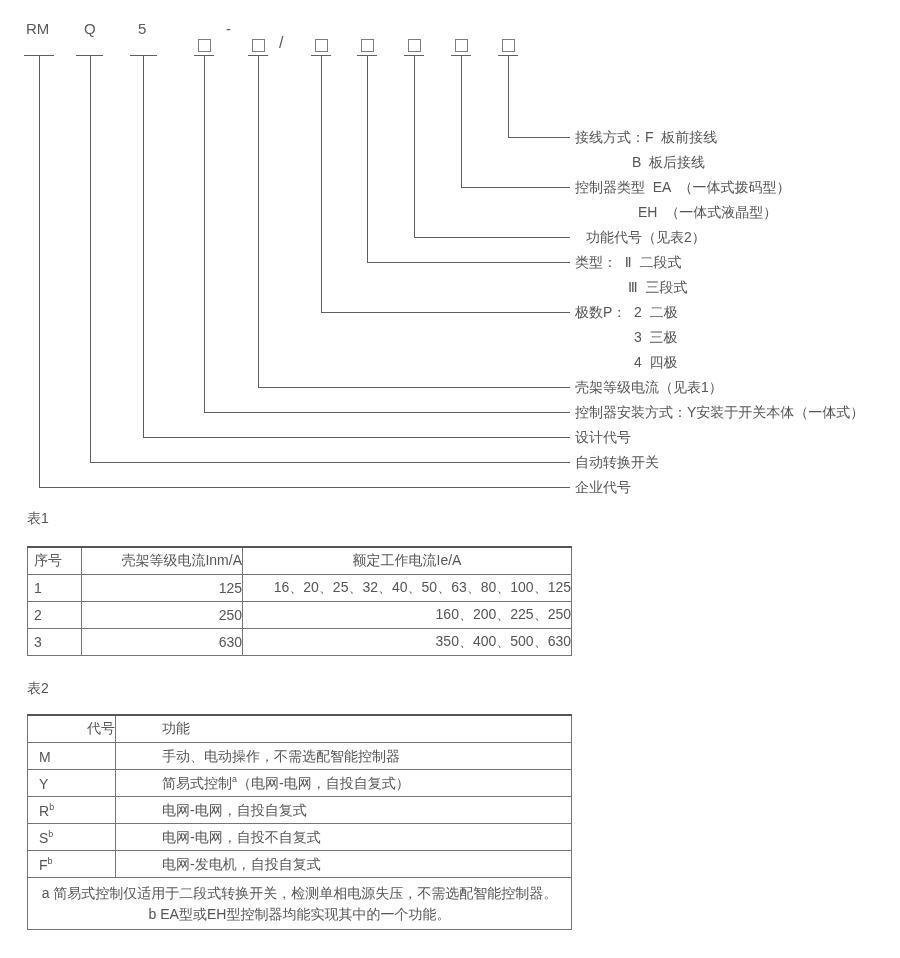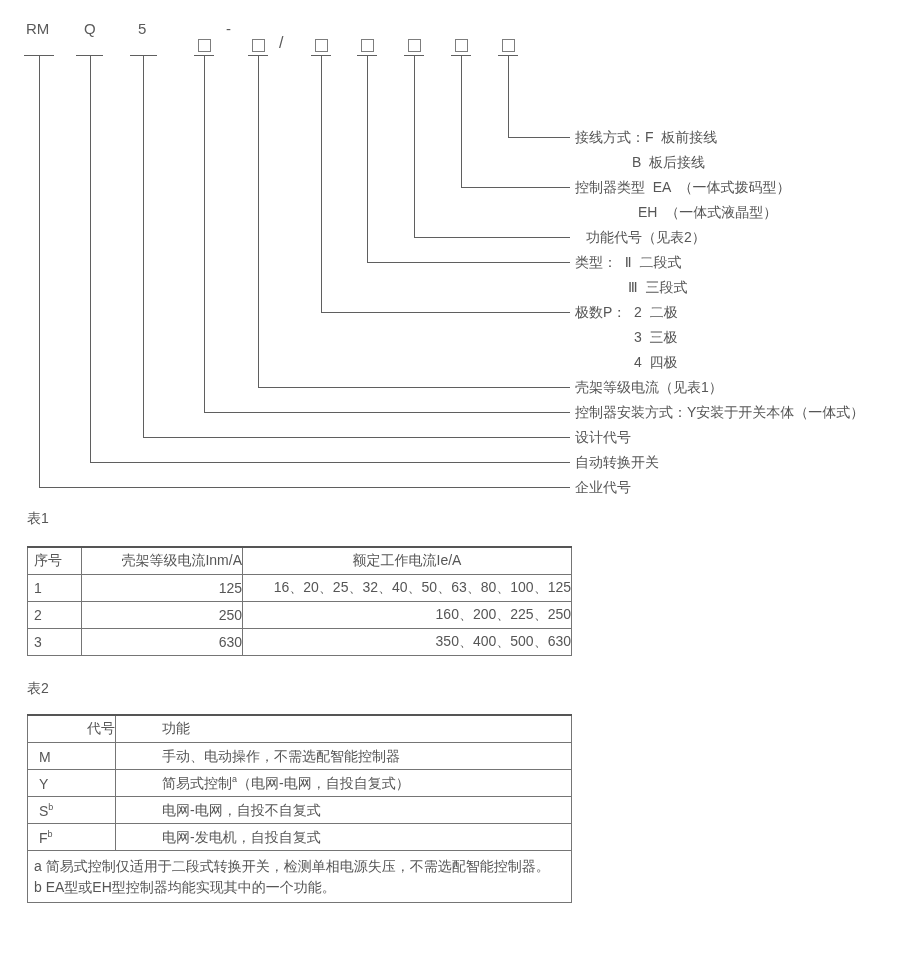--- a/index.html
+++ b/index.html
@@ -12,21 +12,21 @@
   .uline{position:absolute;top:55px;height:1px;background:#5f5f5f;}
   .vline{position:absolute;width:1px;background:#5f5f5f;}
   .hline{position:absolute;height:1px;background:#5f5f5f;}
   .dlabel{position:absolute;font-size:14px;line-height:18px;color:#565656;white-space:pre;}
 
   
   .tbl-title{position:absolute;font-size:14px;color:#565656;}
   table.doc{position:absolute;border-collapse:collapse;table-layout:fixed;
             border:1px solid #6f6f6f;border-top:2px solid #555555;}
   table.doc td{border:1px solid #757575;font-size:14px;color:#565656;height:26px;
-               padding:0;vertical-align:middle;overflow:hidden;white-space:nowrap;}
+               padding:0;vertical-align:middle;overflow:hidden;white-space:nowrap;text-align:center;}
   #table1{left:27px;top:546px;width:545px;}
   #table1 .c0{width:47px;padding-left:6px;text-align:left;margin-left:25px;}
   #table1 .c1{width:160px;text-align:right;}
   #table1 .c2h{text-align:center;}
   #table1 .c2{padding-left:19px;text-align:right;}
   #table2{left:27px;top:714px;width:545px;}
   #table2 .c0{width:80px;padding-left:7px;text-align:right;}
   #table2 .c0b{width:80px;padding-left:11px;text-align:left;}
   #table2 .c1{padding-left:46px;text-align:left;}
   #table2 .fnote{height:47px;padding:2px 6px;line-height:21px;white-space:normal;}
@@ -135,20 +135,24 @@
     </tr>
     <tr>
       <td class="c0b"><span>M</span><sup></sup></td>
       <td class="c1"><span>手动、电动操作，不需选配智能控制器</span><sup></sup><span></span></td>
     </tr>
     <tr>
       <td class="c0b"><span>Y</span><sup></sup></td>
       <td class="c1"><span>简易式控制</span><sup>a</sup><span>（电网-电网，自投自复式）</span></td>
     </tr>
     <tr>
+      <td class="c0b"><span>R</span><sup>b</sup></td>
+      <td class="c1"><span>电网-电网，自投自复式</span><sup></sup><span></span></td>
+    </tr>
+    <tr>
       <td class="c0b"><span>S</span><sup>b</sup></td>
       <td class="c1"><span>电网-电网，自投不自复式</span><sup></sup><span></span></td>
     </tr>
     <tr>
       <td class="c0b"><span>F</span><sup>b</sup></td>
       <td class="c1"><span>电网-发电机，自投自复式</span><sup></sup><span></span></td>
     </tr>
     <tr>
       <td class="fnote" colspan="2">
         <div>a 简易式控制仅适用于二段式转换开关，检测单相电源失压，不需选配智能控制器。</div>

